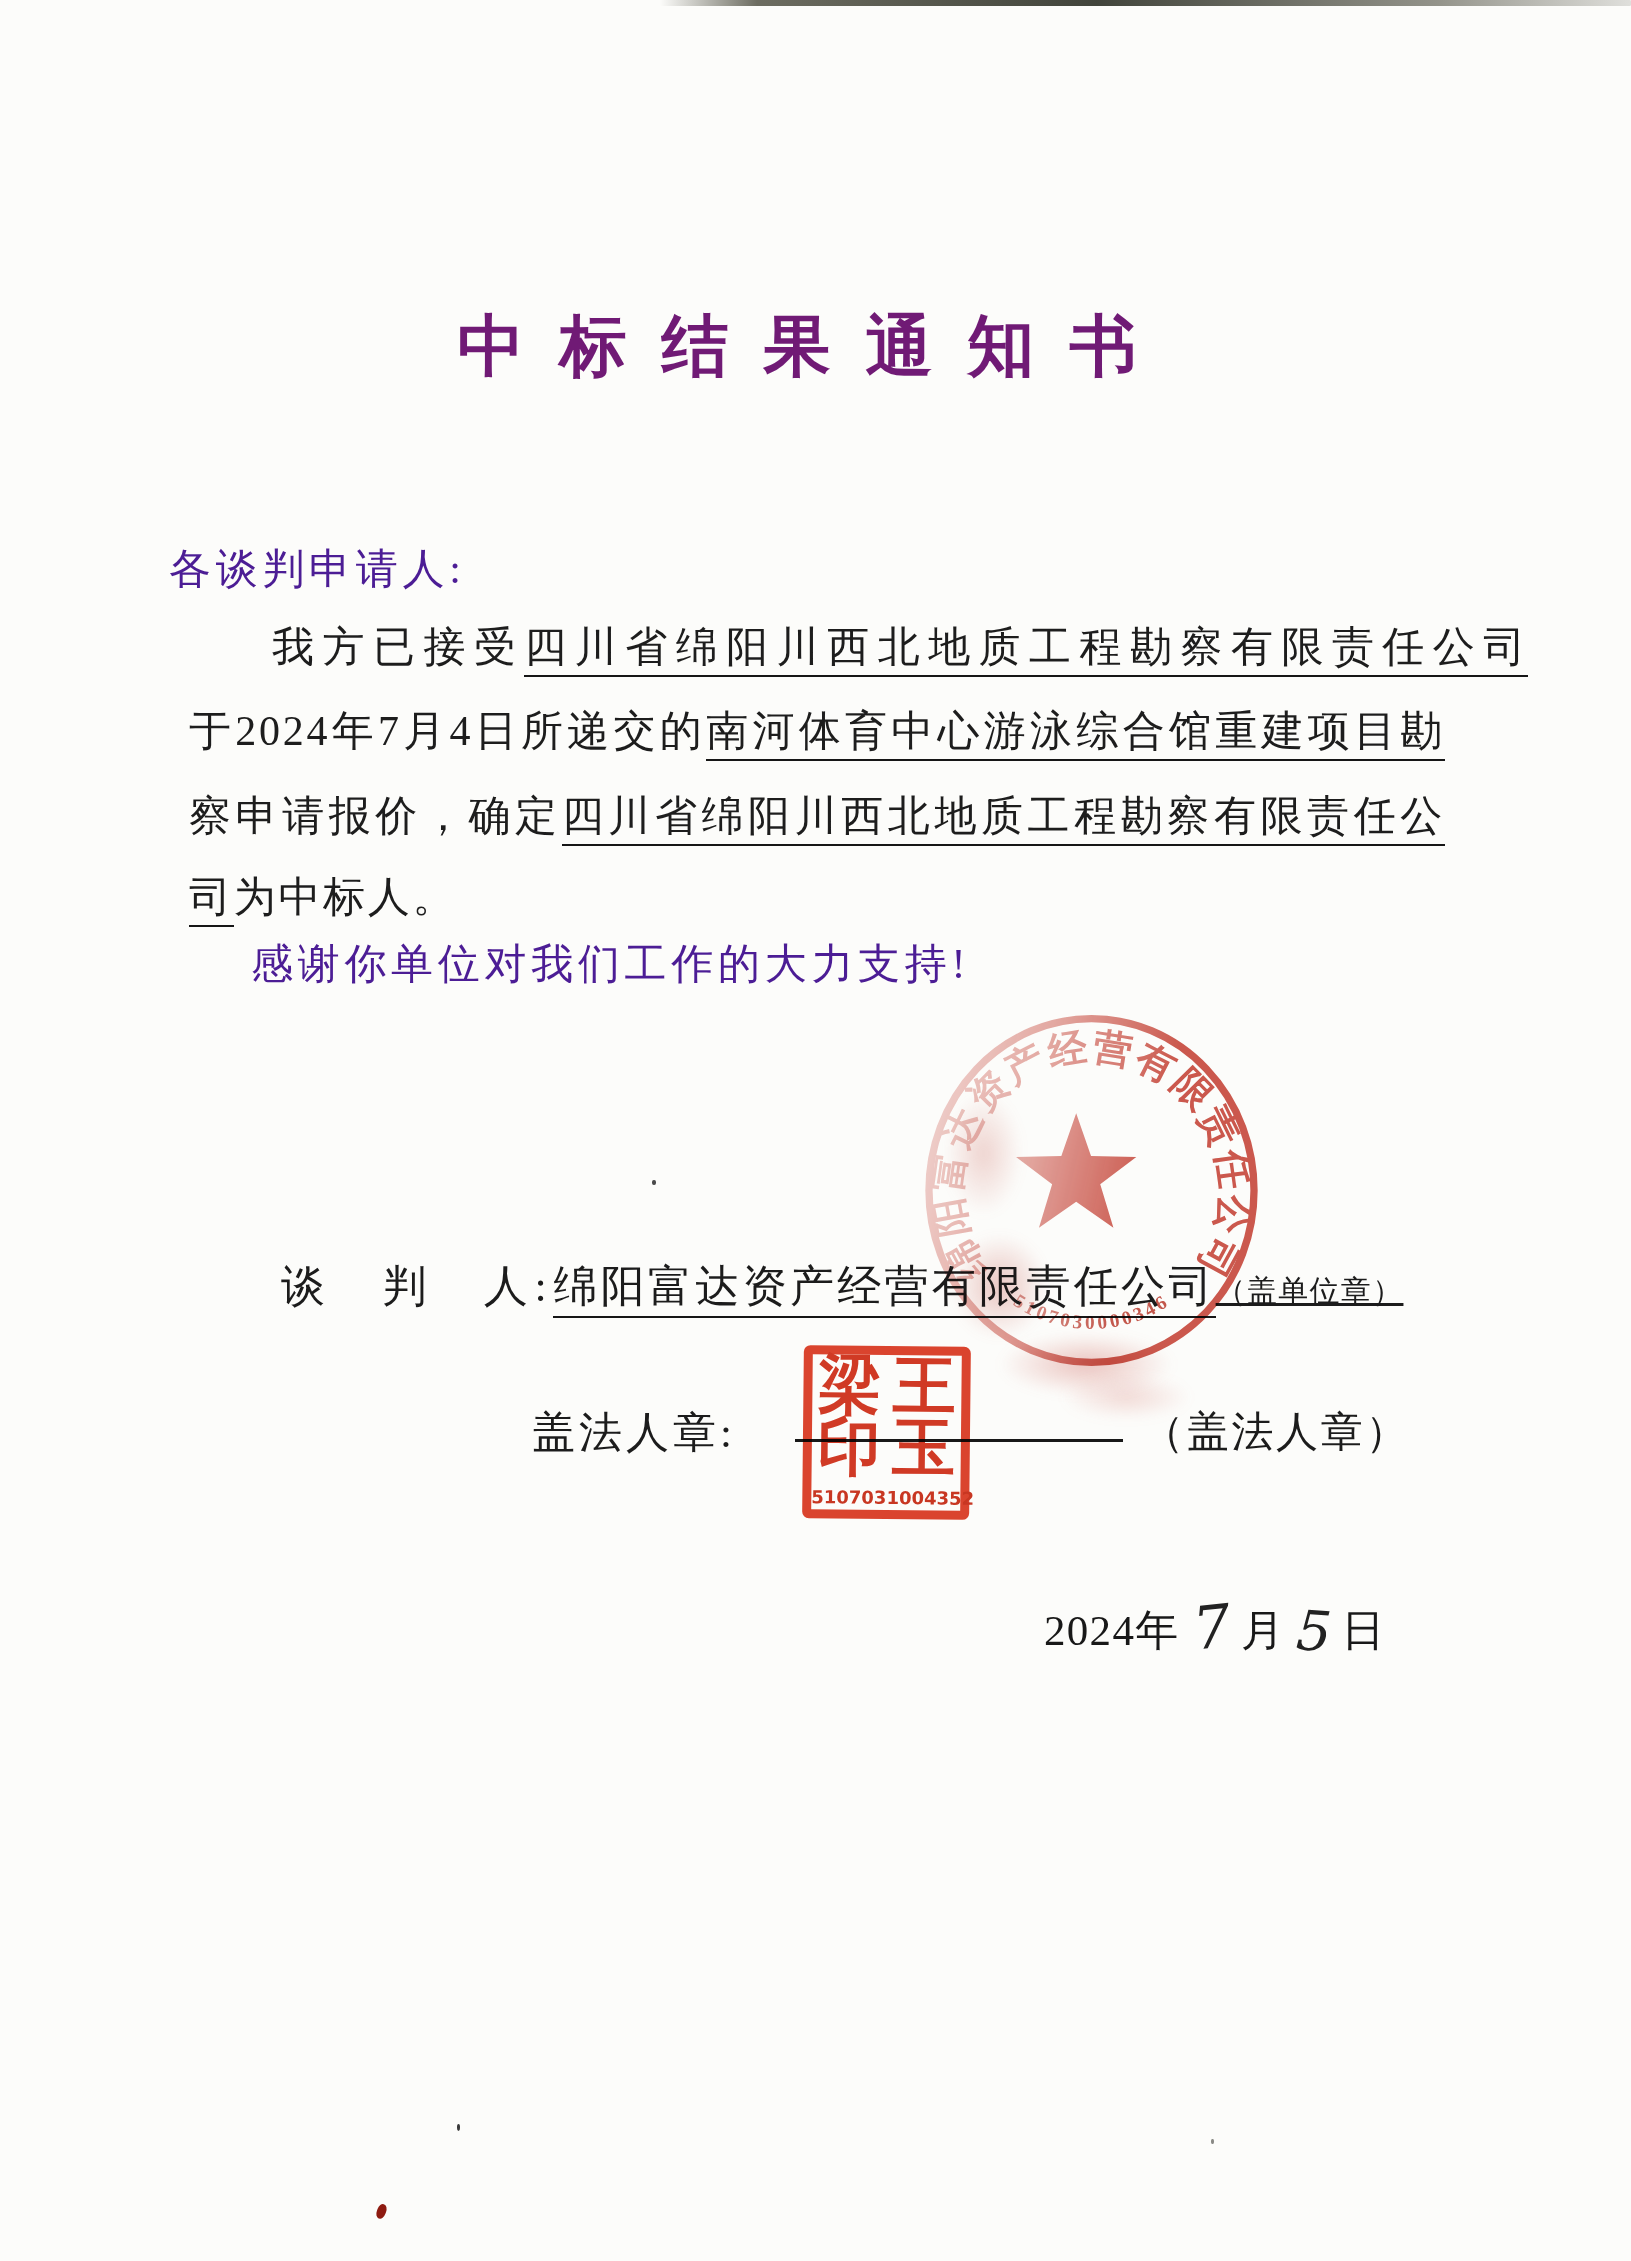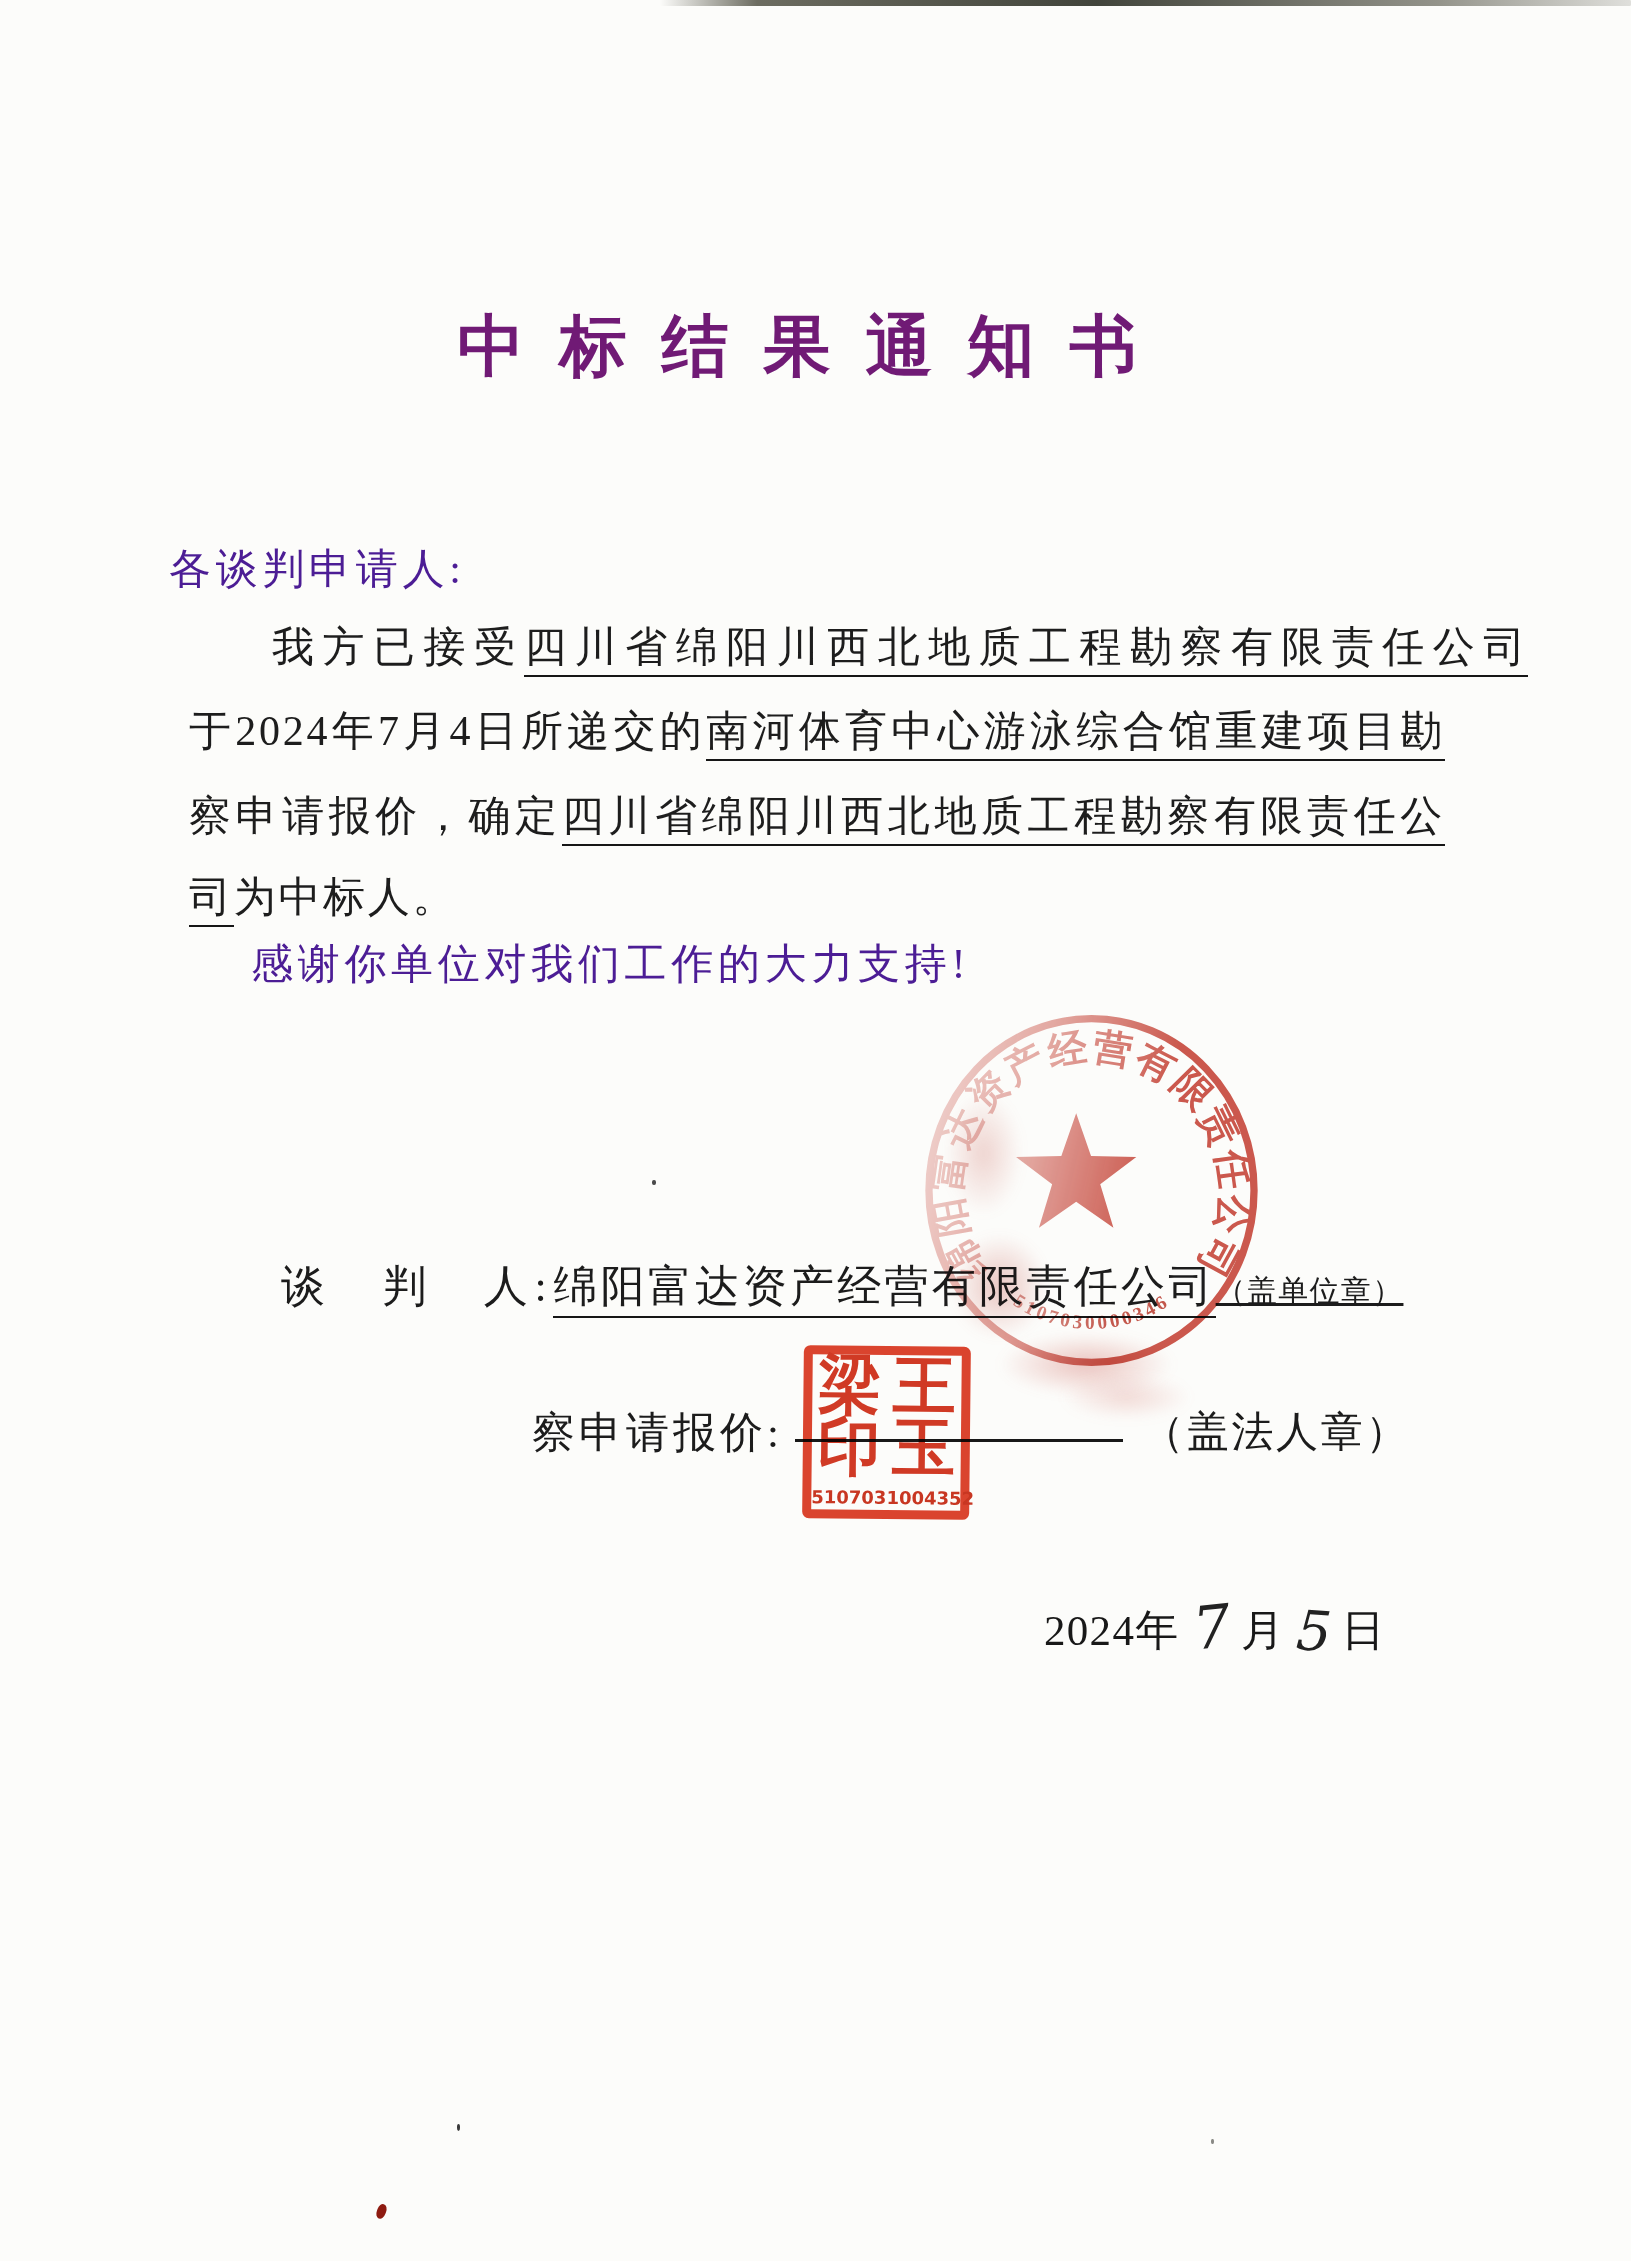--- a/index.html
+++ b/index.html
@@ -97,21 +97,21 @@
 <div class="abs line" style="top:707px;"><span>于2024年7月4日所递交的</span><span class="u">南河体育中心游泳综合馆重建项目勘</span><span></span></div>
 
 <div class="abs line" style="top:792px;"><span>察申请报价，确定</span><span class="u">四川省绵阳川西北地质工程勘察有限责任公</span><span></span></div>
 
 <div class="abs line short" style="top:873px;"><span class="u">司</span><span>为中标人。</span></div>
 
 <div class="abs thanks" style="left:251px;top:940px;">感谢你单位对我们工作的大力支持!</div>
 
 <div class="abs sigline" style="left:253px;top:1262px;"><span class="neg-label">谈　判　人:</span><span class="neg-company">绵阳富达资产经营有限责任公司</span><span class="neg-note">（盖单位章）</span></div>
 
-<div class="abs legal-label" style="left:532px;top:1404px;">察申请报价:</div>
+<div class="abs legal-label" style="left:532px;top:1404px;">盖法人章:</div>
 <div class="abs blankline" style="left:795px;top:1439px;width:328px;"></div>
 <div class="abs legal-note" style="left:1142px;top:1404px;">（盖法人章）</div>
 
 <div class="abs dateline" style="left:1044px;top:1590px;"><span>2024年</span><span class="hand m">7</span><span>月</span><span class="hand d">5</span><span class="dsep">日</span></div>
 
 <div class="abs blob" style="left:930px;top:1067px;width:107px;height:173px;background:radial-gradient(closest-side, rgba(198,84,74,.24), rgba(198,84,74,0) 72%);"></div>
 <div class="abs blob" style="left:933px;top:1213px;width:133px;height:147px;background:radial-gradient(closest-side, rgba(192,70,60,.30), rgba(192,70,60,0) 72%);"></div>
 <div class="abs blob" style="left:970px;top:1323px;width:233px;height:83px;background:radial-gradient(closest-side, rgba(200,80,70,.33), rgba(200,80,70,0) 75%);"></div>
 <div class="abs blob" style="left:1040px;top:1367px;width:173px;height:60px;background:radial-gradient(closest-side, rgba(205,95,85,.22), rgba(205,95,85,0) 75%);"></div>
 

